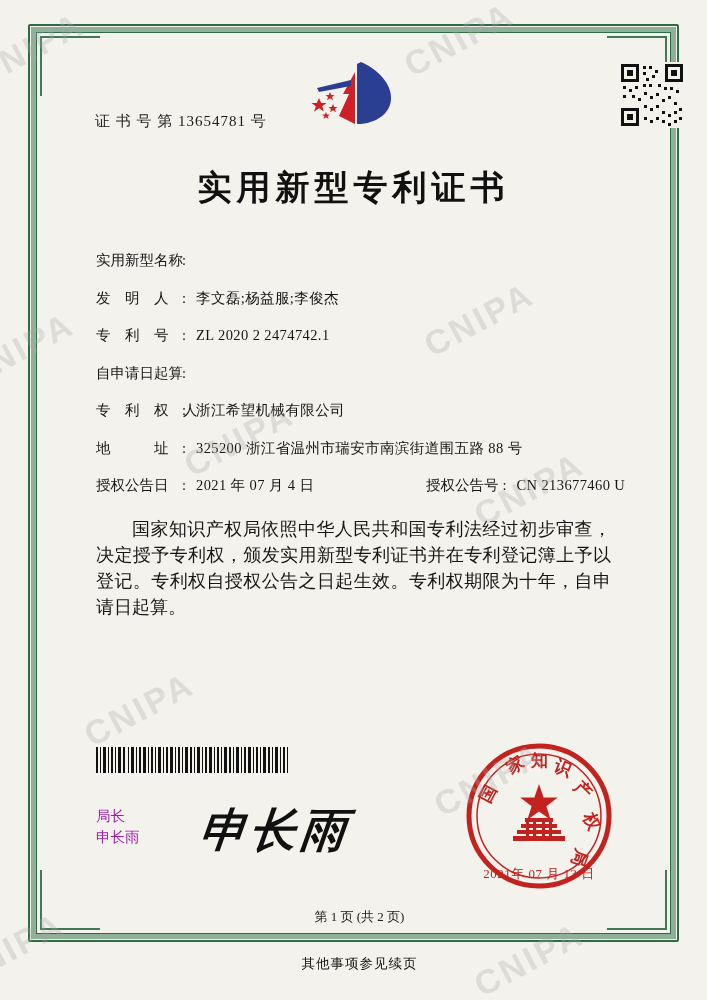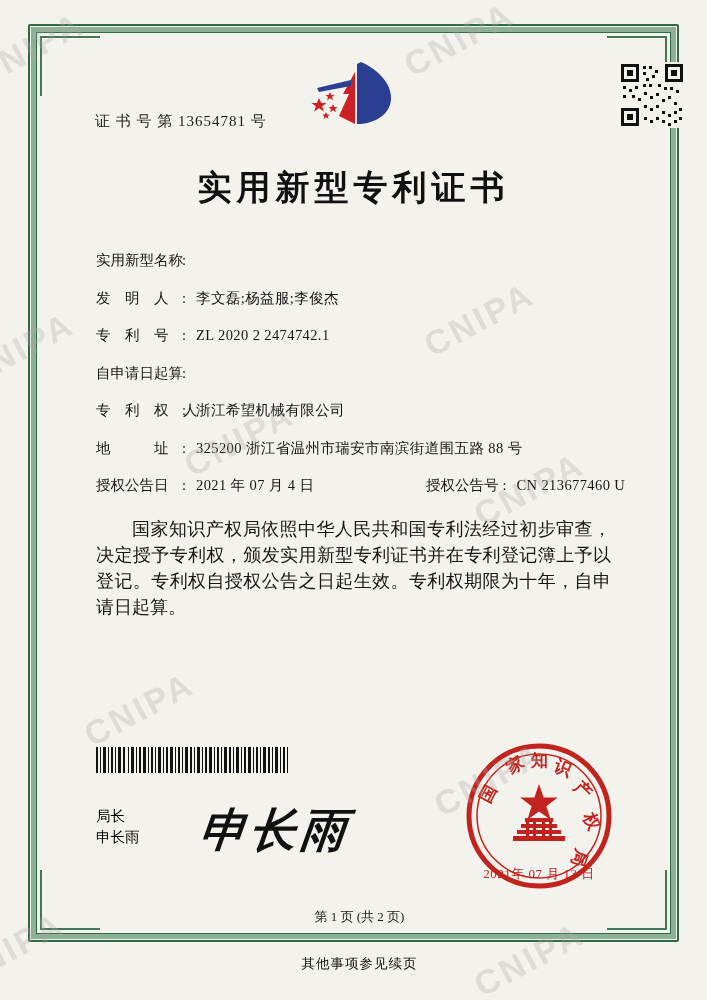--- a/index.html
+++ b/index.html
@@ -175,21 +175,21 @@
     z-index: 6;
   }
 
   .signature-block {
     position: absolute;
     left: 96px;
     top: 806px;
     z-index: 6;
     font-size: 14.5px;
     line-height: 21px;
-    color: #000000;
+    color: #a21caf;
   }
 
   .handwriting {
     position: absolute;
     left: 200px;
     top: 800px;
     z-index: 7;
     font-family: "Liberation Serif", serif;
     font-size: 46px;
     font-style: italic;

